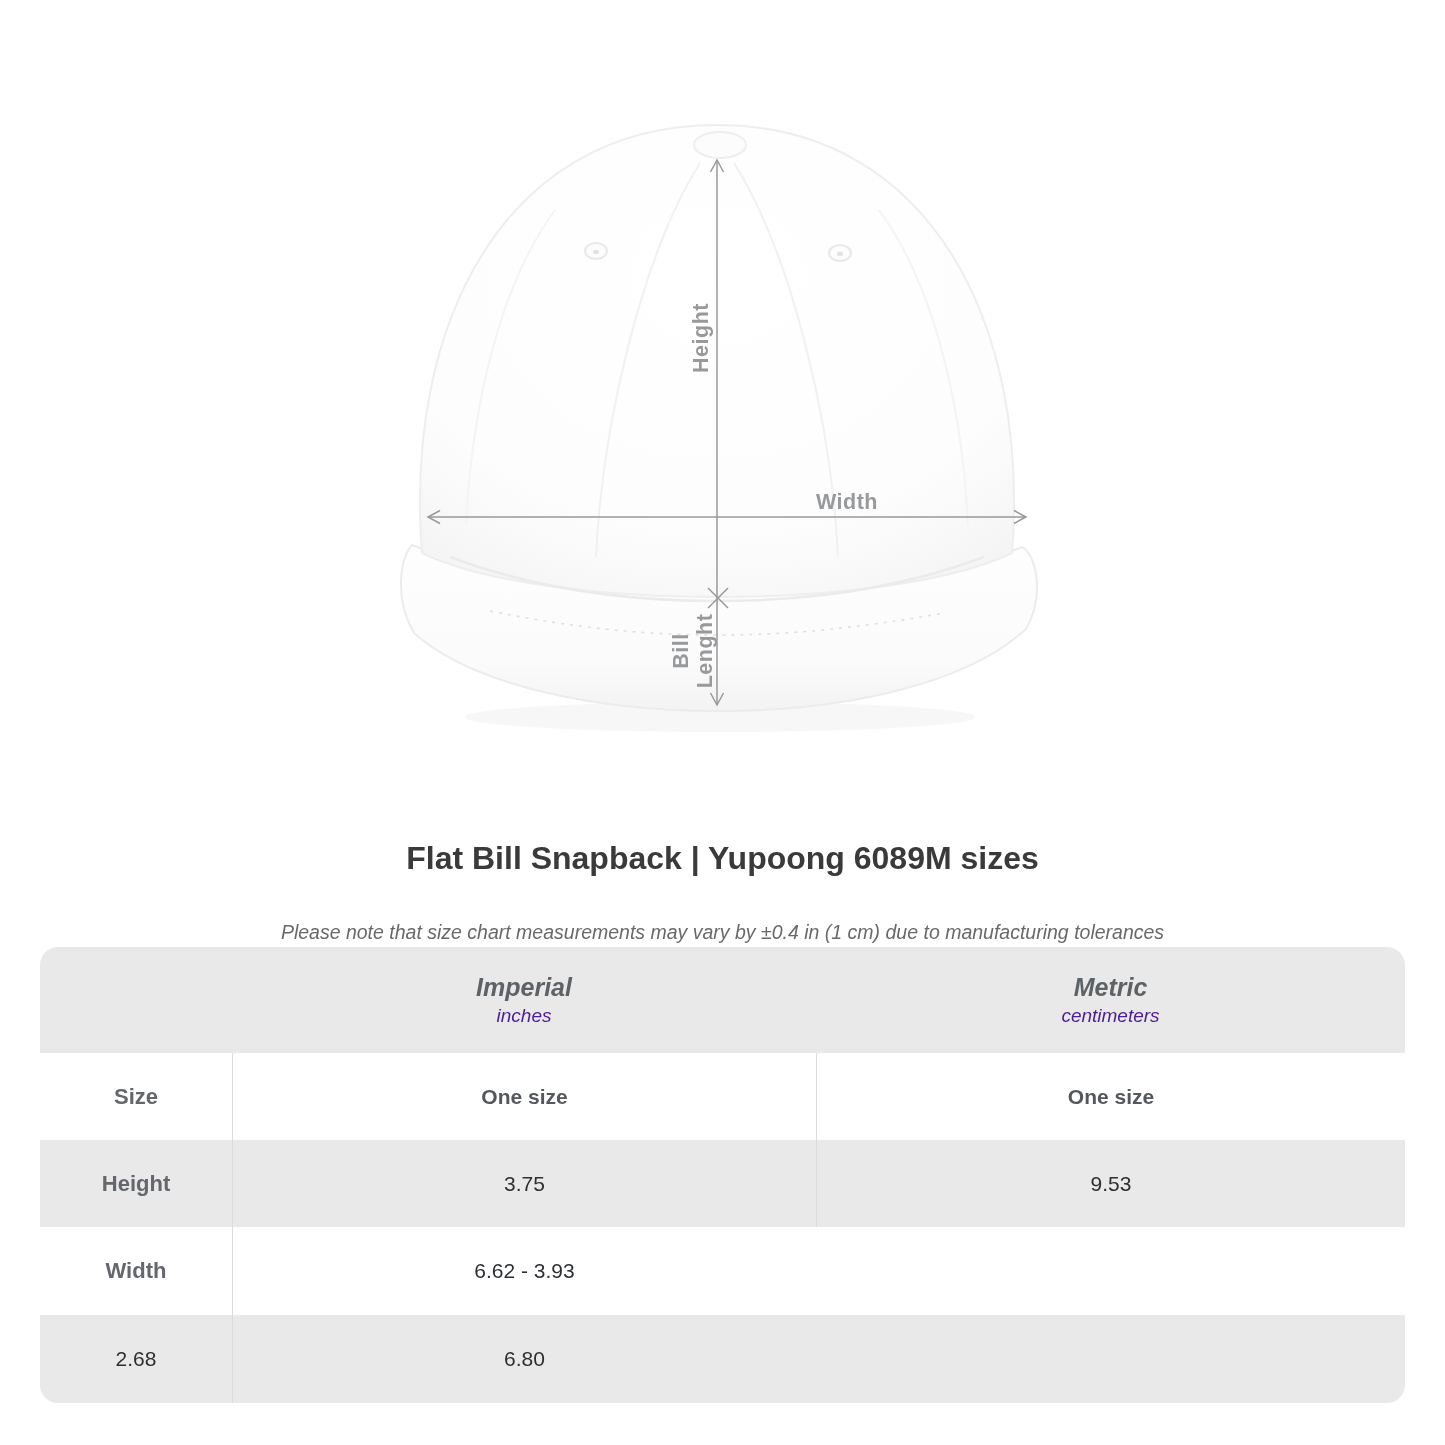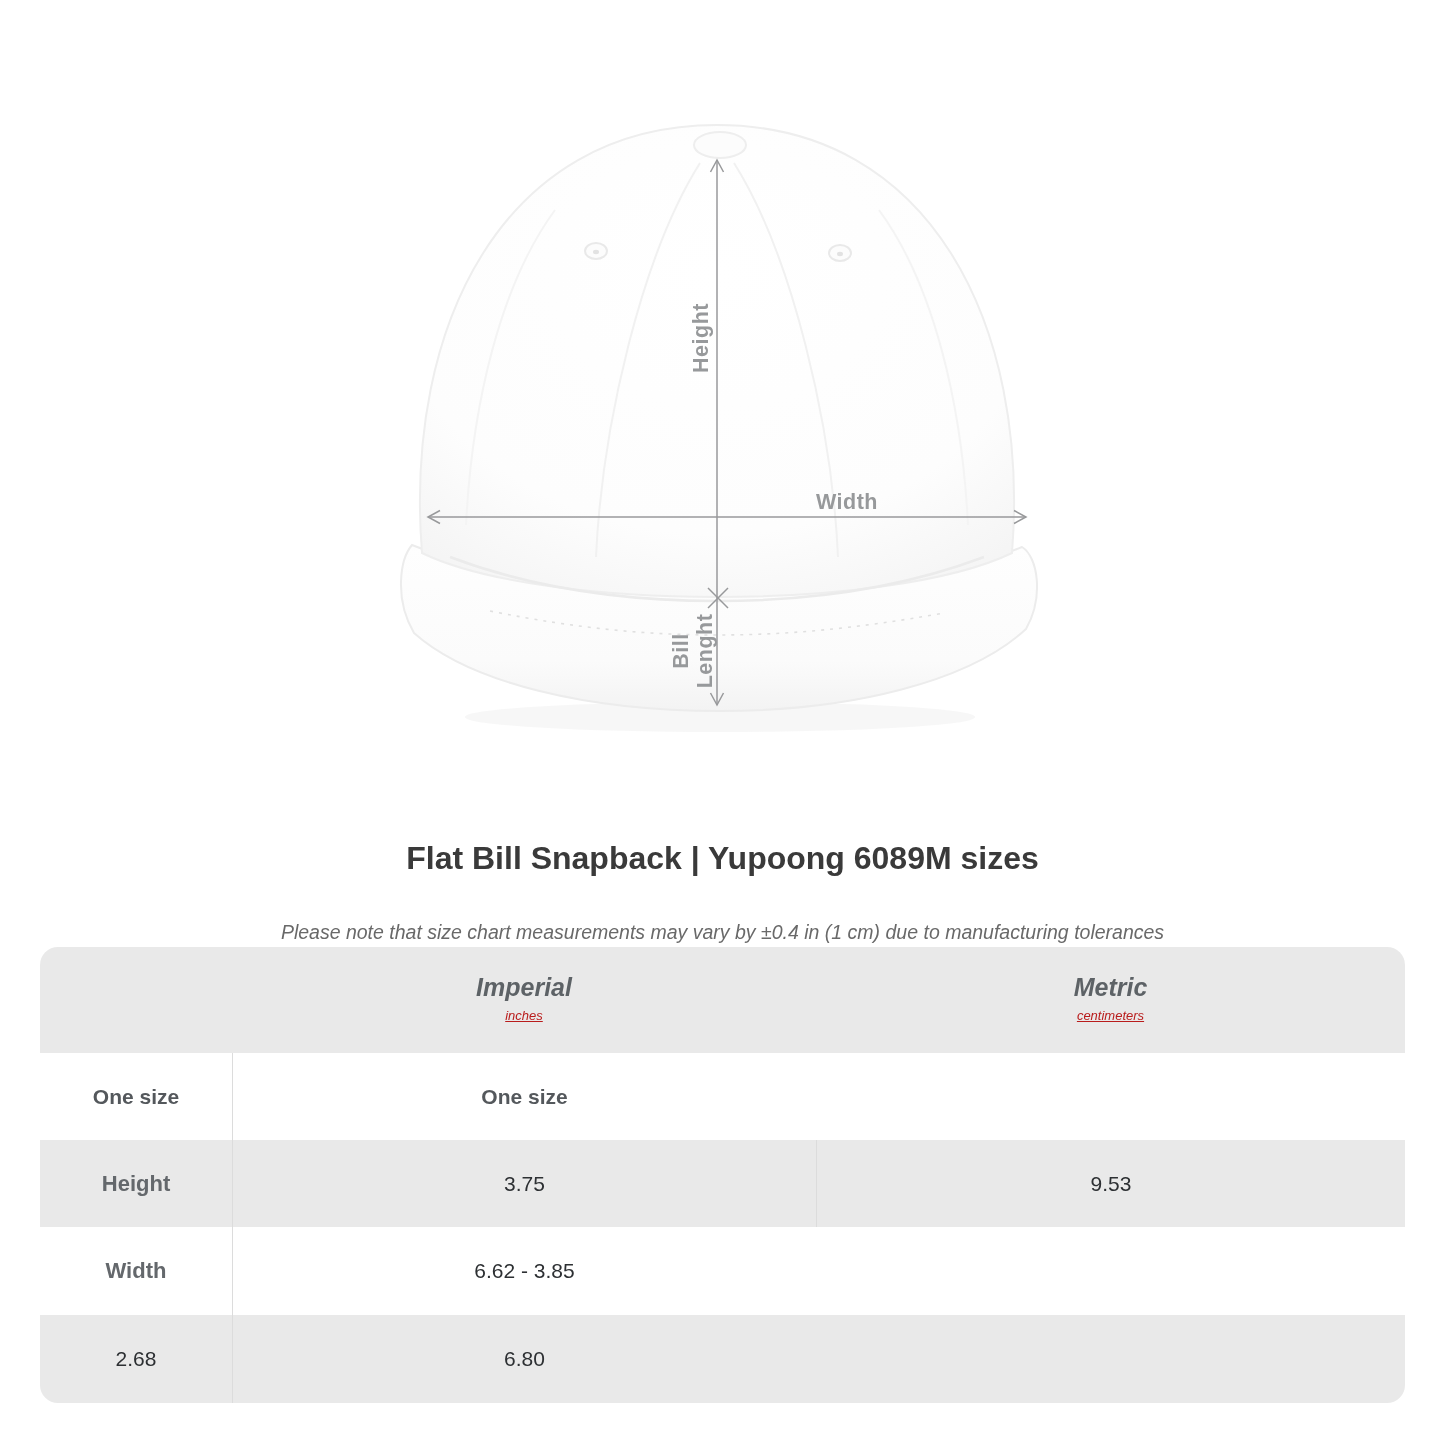--- a/index.html
+++ b/index.html
@@ -43,21 +43,21 @@
     position:absolute; left:40px; top:947px;
     width:1365px; height:456px;
     border-radius:18px;
     overflow:hidden;
     display:flex; flex-direction:column;
   }
   .t-row { display:grid; grid-template-columns:192px 584px 589px; }
   .t-header { height:106px; background:#e9e9e9; }
   .t-header .cell { border:none; }
   .hdr-label { font-size:25px; font-weight:bold; font-style:italic; color:#5d6266; line-height:29px; }
-  .hdr-unit  { font-size:13px; font-style:italic; color:#b91c1c; line-height:24px; margin-top:2px;text-decoration:underline; }
+  .hdr-unit  { font-size:19px; font-style:italic; color:#4c1d95; line-height:24px; margin-top:2px; }
   .cell {
     display:flex; flex-direction:column; align-items:center; justify-content:center;
     text-align:center;
   }
   .body-row .cell + .cell { border-left:1px solid #dcdcdc; }
   .row-0, .row-2 { background:#ffffff; }
   .row-1, .row-3 { background:#e9e9e9; }
   .row-0, .row-1 { height:87px; }
   .row-2, .row-3 { height:88px; }
   .row-label { font-size:22px; font-weight:bold; color:#64686c; }
@@ -151,33 +151,34 @@
         <div class="hdr-label">Imperial</div>
         <div class="hdr-unit">inches</div>
       </div>
       <div class="cell">
         <div class="hdr-label">Metric</div>
         <div class="hdr-unit">centimeters</div>
       </div>
     </div>
 
     <div class="t-row body-row row-0">
+      <div class="cell row-label">Size</div>
       <div class="cell row-value strong">One size</div>
       <div class="cell row-value strong">One size</div>
     </div>
 
     <div class="t-row body-row row-1">
       <div class="cell row-label">Height</div>
       <div class="cell row-value">3.75</div>
       <div class="cell row-value">9.53</div>
     </div>
 
     <div class="t-row body-row row-2">
       <div class="cell row-label">Width</div>
-      <div class="cell row-value">6.62 - 3.85</div>
+      <div class="cell row-value">6.62 - 3.93</div>
     </div>
 
     <div class="t-row body-row row-3">
       <div class="cell row-value">2.68</div>
       <div class="cell row-value">6.80</div>
     </div>
 
   </div>
 </div>
 

